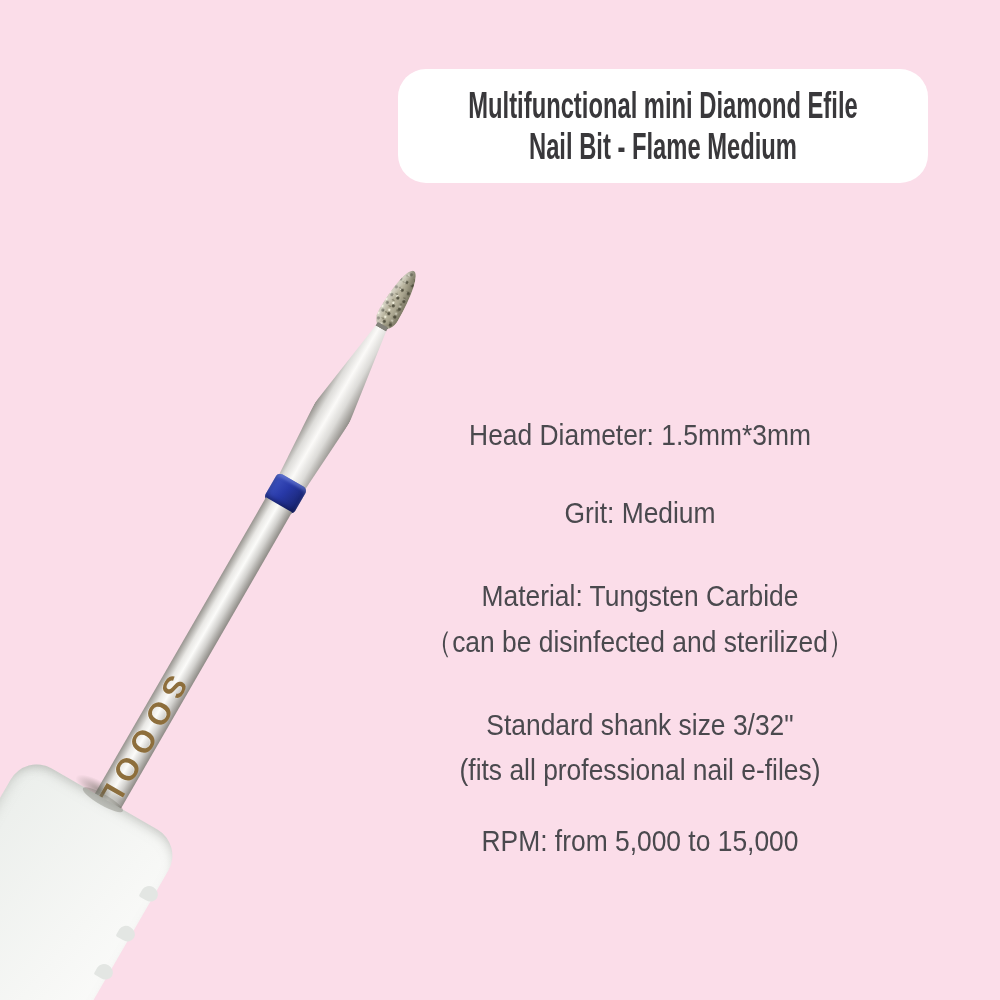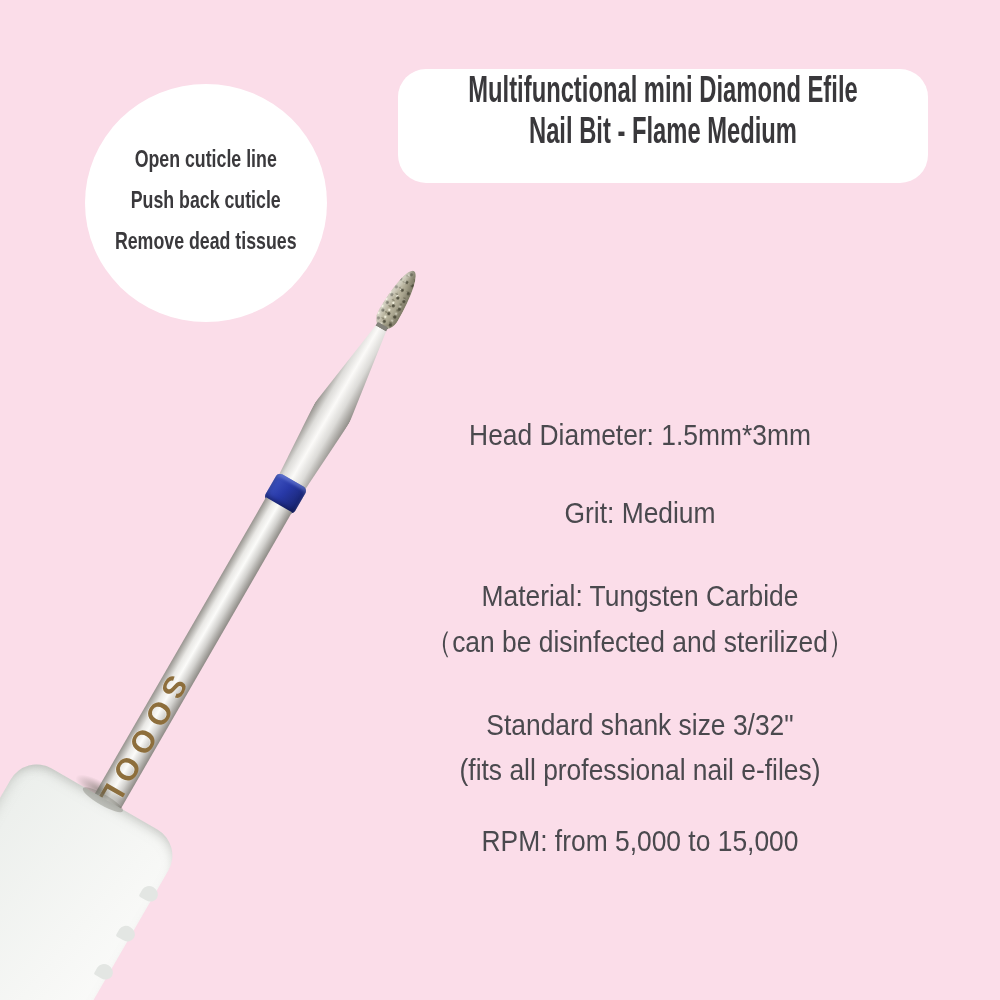--- a/index.html
+++ b/index.html
@@ -5,21 +5,21 @@
   html,body{margin:0;padding:0;background:#fff;}
   #stage{
     position:relative;width:1000px;height:1000px;overflow:hidden;
     background:#fbdde9;
     font-family:"Liberation Sans",sans-serif;
   }
   
   .title-card{
     position:absolute;left:398px;top:69px;width:530px;height:114px;
     background:#ffffff;border-radius:28px;
-    display:flex;align-items:flex-start;justify-content:center;
+    display:flex;align-items:center;justify-content:center;
   }
   .title-inner{transform:scaleX(0.66);transform-origin:center;text-align:center;}
   .title-line{
     font-weight:bold;font-size:36px;line-height:41px;color:#39383b;
     white-space:nowrap;letter-spacing:0px;
   }
   
   .benefit-circle{
     position:absolute;left:85px;top:84px;width:242px;height:238px;
     background:#ffffff;border-radius:50%;
@@ -98,27 +98,20 @@
   .slot-shadow{
     position:absolute;left:92px;top:608px;width:46px;height:11px;border-radius:50%;
     background:rgba(118,118,108,.38);
   }
 </style>
 </head>
 <body>
 
 <div id="stage">
 
-  <div class="benefit-circle">
-    <div class="benefit-inner">
-      <div class="benefit-line">Open cuticle line</div>
-      <div class="benefit-line">Push back cuticle</div>
-      <div class="benefit-line">Remove dead tissues</div>
-    </div>
-  </div>
 
   <div class="title-card">
     <div class="title-inner">
       <div class="title-line">Multifunctional mini Diamond Efile</div>
       <div class="title-line">Nail Bit - Flame Medium</div>
     </div>
   </div>
 
   <div class="bit-assembly">
     <div class="flame-tip"></div>

